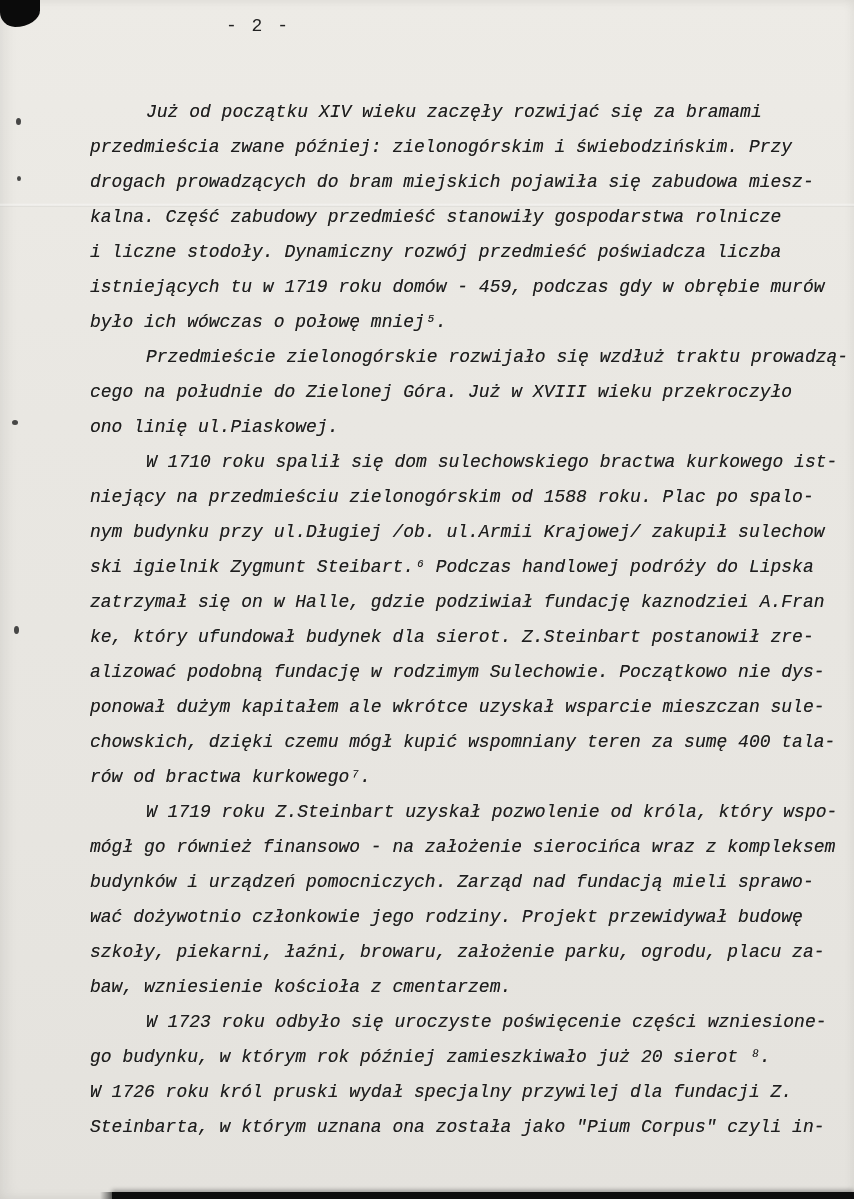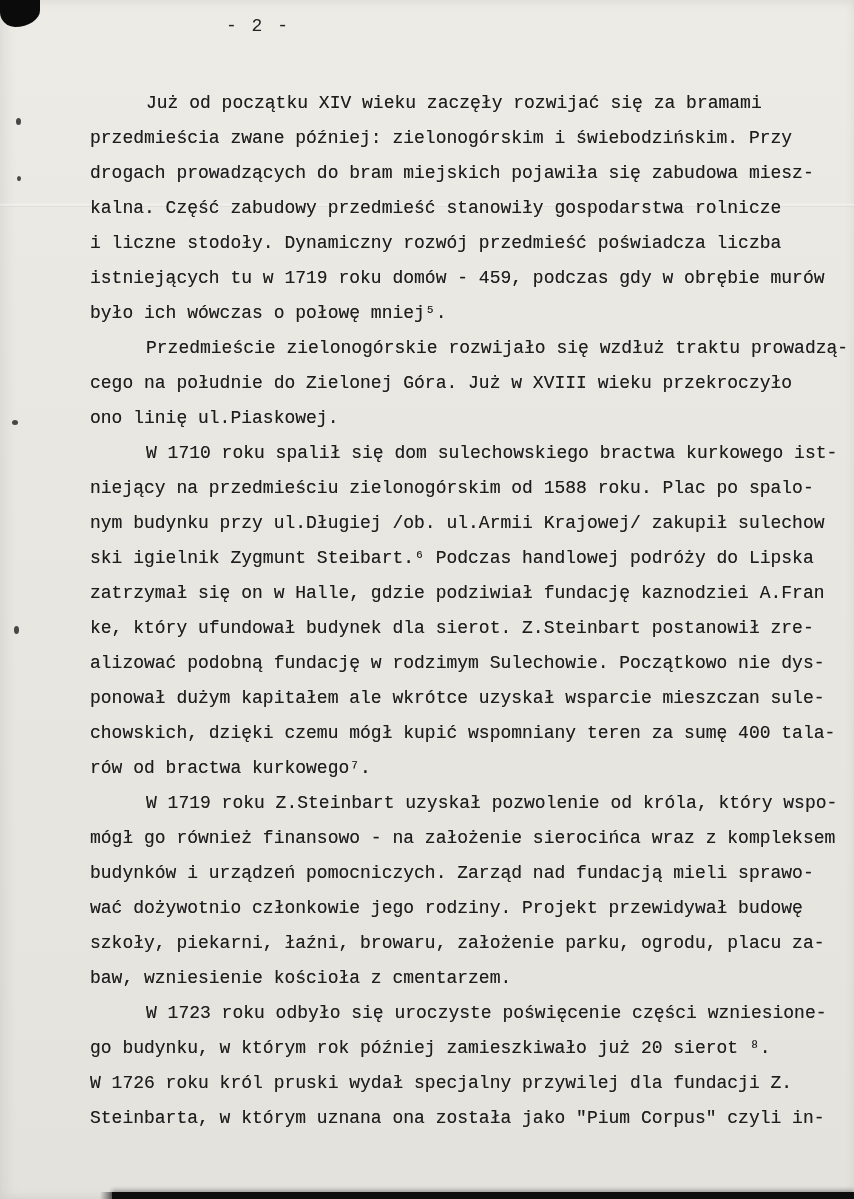--- a/index.html
+++ b/index.html
@@ -21,28 +21,29 @@
   .page-number {
     position: absolute;
     top: 16px;
     left: 226px;
     font-size: 18px;
     letter-spacing: 2px;
     color: #222;
   }
   .doc-lines {
     position: absolute;
-    top: 86px;
+    top: 95px;
     left: 90px;
     width: 760px;
     font-size: 18px;
     line-height: 35px;
     white-space: pre;
     color: #1d1d1d;
     text-shadow: 0 0 0.5px rgba(30,30,30,0.55);
+    font-style: italic;
   }
   .line { height: 35px; }
   .line.indent { text-indent: 56px; }
   
   .artifact { position: absolute; }
   .corner-blob {
     top: 0; left: 0;
     width: 40px; height: 27px;
     background: #0b0b0b;
     border-radius: 0 0 75% 18px;

